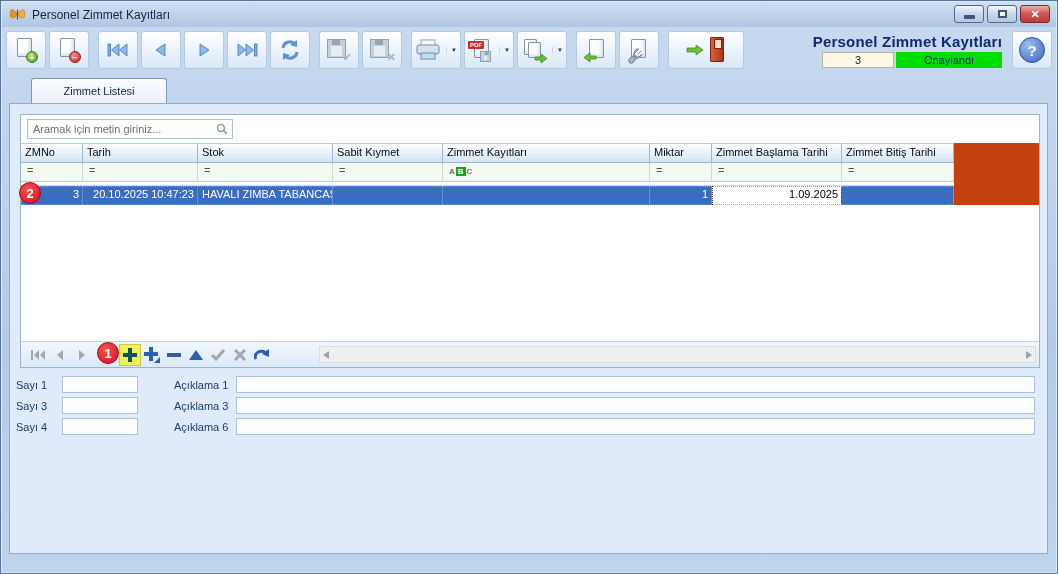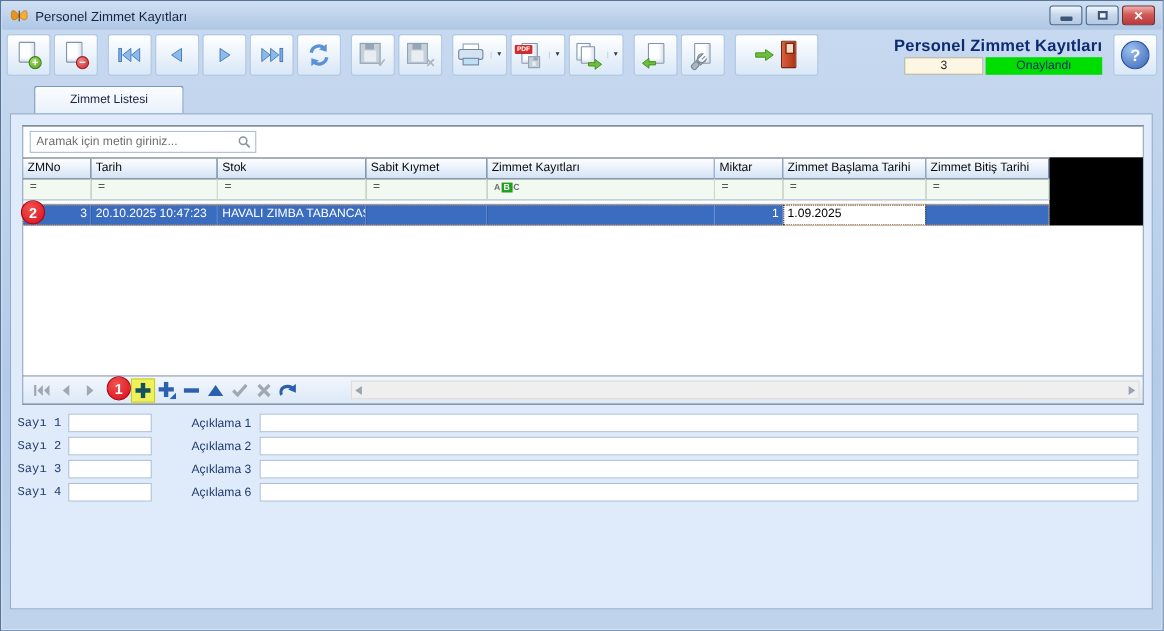--- a/index.html
+++ b/index.html
@@ -71,21 +71,21 @@
     background: linear-gradient(180deg,#fbfdff,#e9f1fb);
     border:1px solid #7d96b6; border-bottom:none; border-radius:3px 3px 0 0;
     display:flex; align-items:center; justify-content:center; color:#16243f; }
 
   
   .panel { position:absolute; top:102px; left:8px; right:9px; bottom:19px;
     background:#dfeafa; border:1px solid #93abc9; }
 
   
   .gridbox { position:absolute; top:10px; left:10px; width:1020px; height:254px;
-    background:#000000; border:1px solid #9db3cc; display:flex; flex-direction:column; }
+    background:#c2410c; border:1px solid #9db3cc; display:flex; flex-direction:column; }
   .findpanel { height:28px; position:relative; background:#fff; }
   .searchwrap { position:absolute; left:6px; top:4px; width:206px; height:20px; }
   .searchwrap input { width:100%; height:100%; border:1px solid #a9bed8; padding:0 22px 0 5px;
     font-family:"Liberation Sans",sans-serif; font-size:11px; color:#333; }
   .searchwrap input::placeholder { color:#6e6e6e; }
   .mag { position:absolute; right:5px; top:4px; }
 
   .hrow, .frow, .drow { display:flex; }
   .hrow { height:20px; }
   .hcell { background: linear-gradient(180deg,#ffffff,#e4eefa 60%,#d3e3f5);
@@ -93,42 +93,42 @@
     padding:2px 0 0 4px; color:#0a0a0a; overflow:hidden; white-space:nowrap; }
   .frow { height:19px; }
   .fcell { background:#f2f9f0; border-right:1px solid #cadbc8; border-bottom:1px solid #b8cce2;
     padding:1px 0 0 6px; color:#555; overflow:hidden; }
   .abc { display:inline-flex; align-items:center; gap:1px; font-size:8px; font-weight:bold; color:#707070; }
   .abc .mid { background:#1fa01f; color:#fff; padding:0 2px; }
   .rowgap { height:4px; background:#fff; border-bottom:1px solid #cfdcEB; border-bottom:1px solid #cfdceb; width:933px; }
 
   .drow { height:19px; width:933px; outline:1px dotted #d78c3c; outline-offset:-1px; }
   .dcell { background:#3a6cc0; color:#fff; border-right:1px solid #6890d0;
-    padding:2px 3px 0 4px; overflow:hidden; white-space:nowrap; }
+    padding:2px 3px 0 4px; overflow:hidden; white-space:nowrap;text-align:right; }
   .dcell.num { text-align:right; }
   .dcell.editor { background:#fff; color:#000; outline:1px dotted #333; outline-offset:-1px; }
 
   .c0{width:62px}.c1{width:115px}.c2{width:135px}.c3{width:110px}
   .c4{width:207px}.c5{width:62px}.c6{width:130px}.c7{width:112px}
 
   .gridempty { flex:1; background:#fff; }
 
   
   .bstrip { height:26px; display:flex; align-items:center;
     background: linear-gradient(180deg,#f2f7fd,#dce9f7); border-top:1px solid #c4d4e6; }
   .navbtn { width:22px; height:22px; display:flex; align-items:center; justify-content:center; }
   .navbtn.hl { background:#eef157; border:1px solid #c8cb3a; }
   .navspacer { width:26px; }
   .hscroll { flex:1; height:17px; margin:0 3px 0 46px; background:#efefef;
     border:1px solid #dcdcdc; display:flex; align-items:center; justify-content:space-between; padding:0 2px; }
 
   
   .form { position:absolute; left:6px; right:12px; top:272px; }
   .formrow { display:flex; align-items:center; height:17px; margin-bottom:4px; }
-  .numlabel { width:46px; color:#1f3a6e;font-family:Liberation Mono, monospace; }
+  .numlabel { width:46px; color:#1f3a6e; }
   .numinput { width:76px; height:17px; border:1px solid #abc0da; background:#fff;
     font-family:"Liberation Sans",sans-serif; font-size:11px; padding:0 3px; }
   .desclabel { width:62px; margin-left:36px; color:#1f3a6e; }
   .descinput { flex:1; height:17px; border:1px solid #abc0da; background:#fff;
     font-family:"Liberation Sans",sans-serif; font-size:11px; padding:0 3px; }
 
   
   .anno { position:absolute; width:22px; height:22px; border-radius:50%;
     background: radial-gradient(circle at 38% 32%,#f4524e,#d70c1e); border:1px solid #a80812;
     color:#fff; font-weight:bold; font-size:13px; display:flex; align-items:center; justify-content:center;
@@ -433,26 +433,20 @@
     </div>
 
     <div class="form">
       <div class="formrow">
         <span class="numlabel">Sayı 1</span>
         <input class="numinput" value="" style="">
         <span class="desclabel">Açıklama 1</span>
         <input class="descinput" value="" style="">
       </div>
       <div class="formrow">
-        <span class="numlabel">Sayı 2</span>
-        <input class="numinput" value="" style="">
-        <span class="desclabel">Açıklama 2</span>
-        <input class="descinput" value="" style="">
-      </div>
-      <div class="formrow">
         <span class="numlabel">Sayı 3</span>
         <input class="numinput" value="" style="">
         <span class="desclabel">Açıklama 3</span>
         <input class="descinput" value="" style="">
       </div>
       <div class="formrow">
         <span class="numlabel">Sayı 4</span>
         <input class="numinput" value="" style="">
         <span class="desclabel">Açıklama 6</span>
         <input class="descinput" value="" style="">

